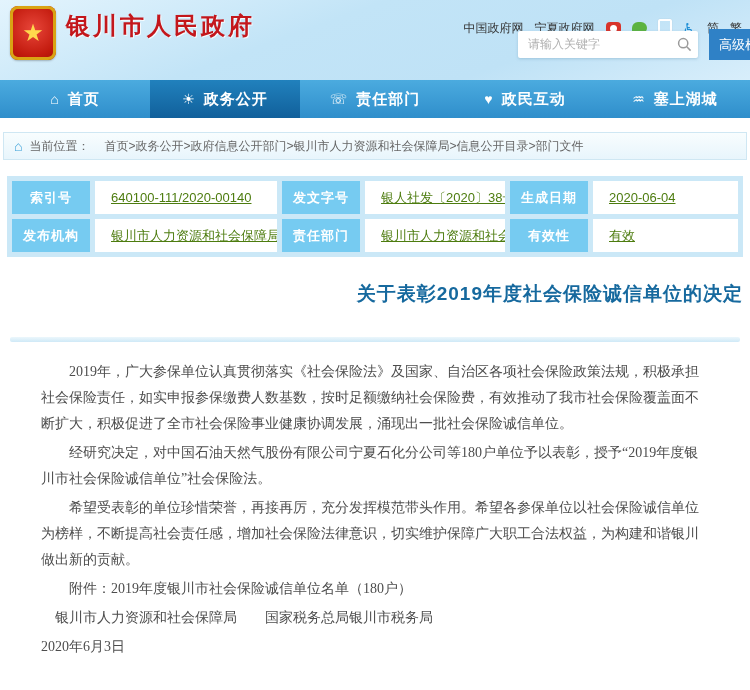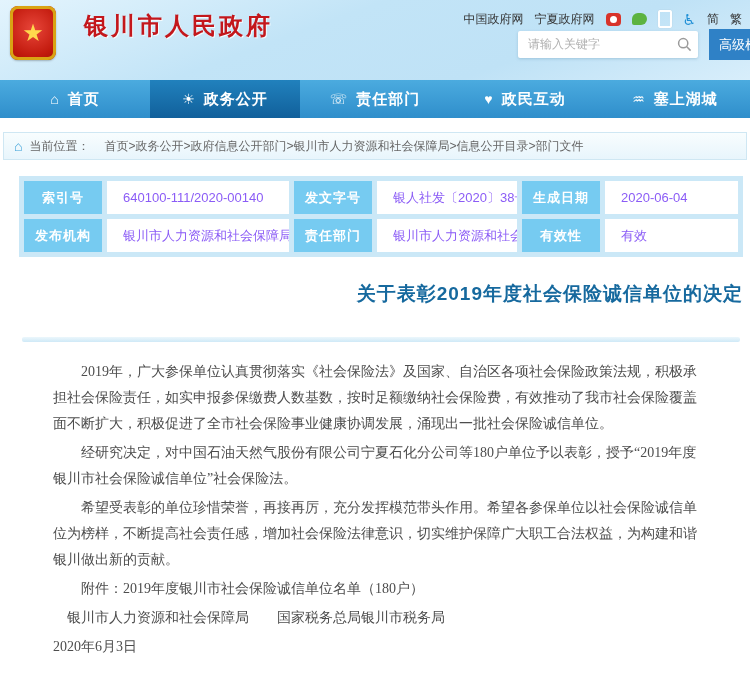--- a/index.html
+++ b/index.html
@@ -16,32 +16,32 @@
     background:linear-gradient(160deg,#e3f4fd 0%,#c2e4f7 40%,#bfe2f6 70%,#d8eefb 100%);
   }
   .logo-block { position:absolute; left:10px; top:6px; display:flex; cursor:pointer; }
   .emblem {
     width:46px; height:54px; border-radius:8px;
     background:radial-gradient(circle at 50% 42%, #e8463a 0%, #c21a0d 70%, #a30f05 100%);
     box-shadow:inset 0 0 0 3px #d9a414, 0 1px 2px rgba(0,0,0,.25);
     display:flex; align-items:center; justify-content:center;
     color:#ffd84d; font-size:24px; line-height:1;
   }
-  .site-text { margin-left:28px; padding-top:4px; }
+  .site-text { margin-left:10px; padding-top:4px; }
   .site-name {
     color:#c3171c; font-size:24px; font-weight:bold; letter-spacing:3px;
     text-shadow:1px 1px 0 rgba(255,255,255,.8);
     font-family:"Liberation Serif","DejaVu Serif",serif;
   }
   .site-url {
     color:#ffffff; font-size:15px; font-weight:bold; margin-top:4px; letter-spacing:1px;
     text-shadow:0 1px 2px rgba(80,140,170,.6);
   }
   .top-links {
-    position:absolute; right:8px; top:10px;
+    position:absolute; right:8px; top:19px;
     display:flex; align-items:center; gap:11px;
     font-size:12px; color:#333;
   }
   .top-link { cursor:pointer; }
   .mini-icon { display:inline-block; cursor:pointer; }
   .icon-weibo {
     width:15px; height:13px; border-radius:4px; background:#d8332a; position:relative;
   }
   .icon-weibo::after {
     content:""; position:absolute; left:4px; top:3px; width:7px; height:7px;
@@ -89,28 +89,28 @@
     margin:14px 3px 0 3px; height:26px;
     border:1px solid #cfe7f3;
     background:linear-gradient(180deg,#f8fdfe 0%,#e8f5fc 100%);
     display:flex; align-items:center; gap:7px;
     font-size:12px; color:#666; padding:0 10px;
   }
   .crumb-home-icon { color:#3aa0d8; font-size:14px; }
   .crumb-path { cursor:pointer;margin-left:8px; }
 
   
-  .content { padding:16px 7px 0 19px; }
+  .content { padding:16px 7px 0 7px; }
   .meta-table {
     width:100%; border-collapse:separate; border-spacing:5px;
     background:#cbe8f7; table-layout:fixed;
   }
   .meta-table td { height:31px; font-size:13px; overflow:hidden; white-space:nowrap; }
   .meta-table td.cell-label { background:#76cbf1; color:#ffffff; text-align:center; font-weight:bold; letter-spacing:1px; }
-  .meta-table td.cell-value { background:#ffffff; color:#8b5cf6; padding-left:16px; }
+  .meta-table td.cell-value { background:#ffffff; color:#4d7c0f; padding-left:16px;text-decoration:underline; }
 
   
   .doc-title {
     text-align:right; color:#16699e; font-size:19px; font-weight:bold;
     margin:24px 0 0 0; letter-spacing:1px;
   }
   .divider {
     height:5px; margin:30px 3px 0 3px; border-radius:2px;
     background:linear-gradient(180deg,#ecf7fc 0%,#cfe9f7 100%);
   }

